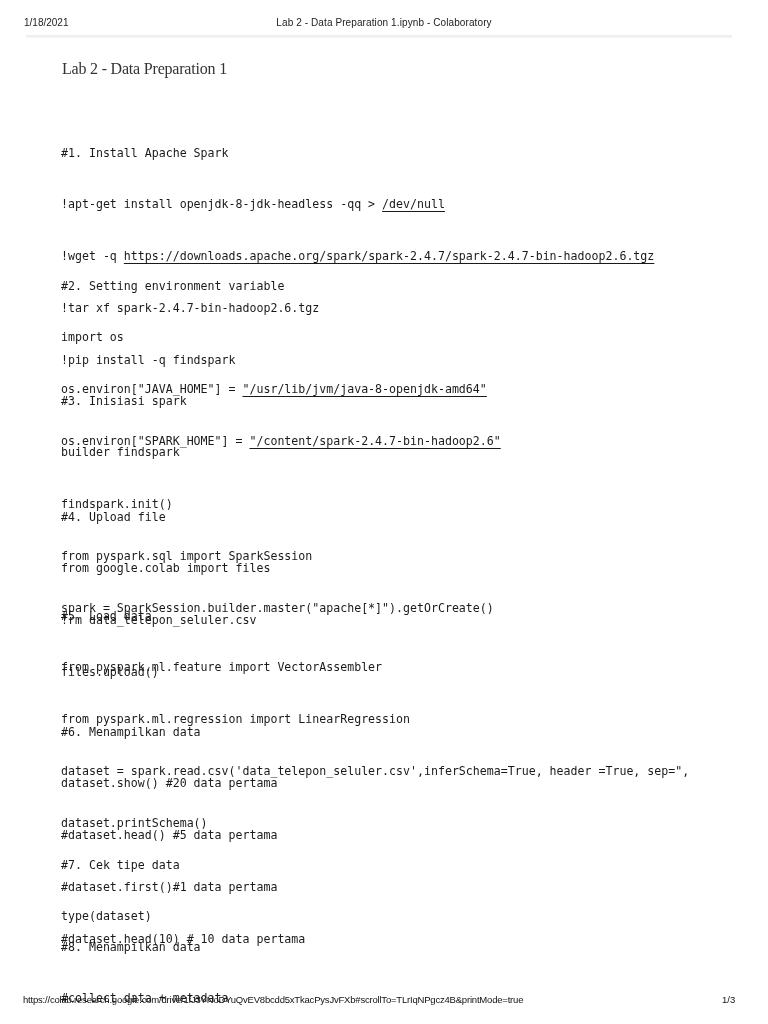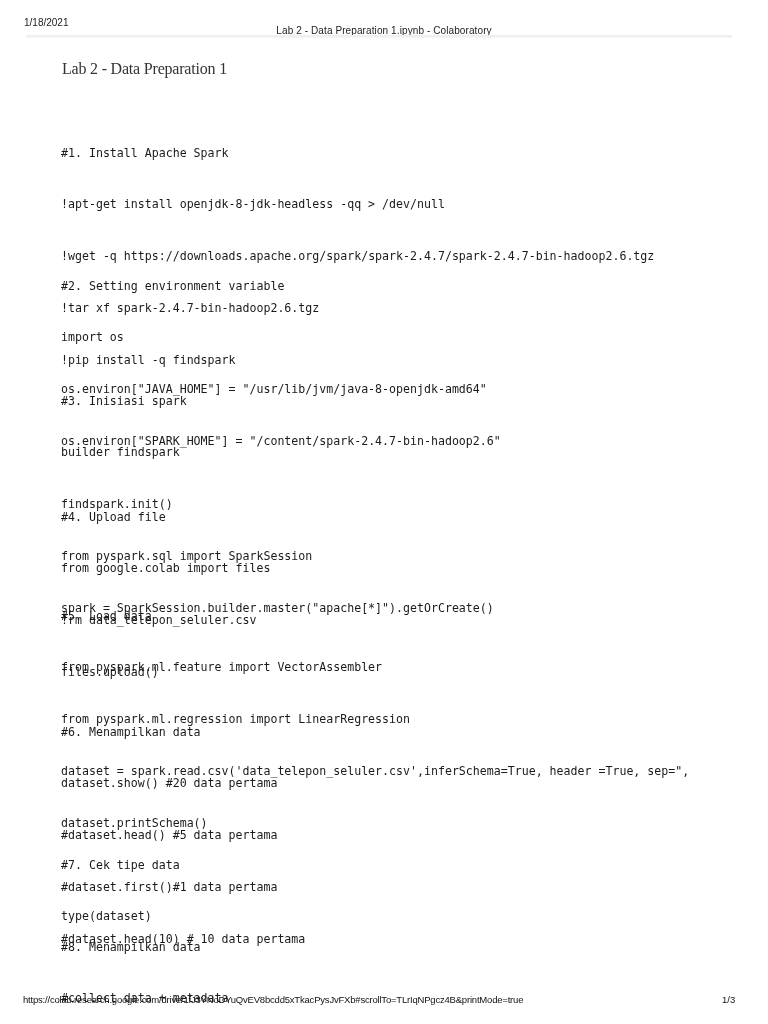--- a/index.html
+++ b/index.html
@@ -27,21 +27,21 @@
     .print-header .date {
       position: absolute;
       left: 24px;
       top: 3px;
       text-align: center;
     }
     .print-header .title {
       position: absolute;
       left: 0;
       width: 768px;
-      top: 11px;
+      top: 3px;
       text-align: center;
       letter-spacing: 0.1px;
     }
     .divider {
       position: absolute;
       top: 35px;
       left: 26px;
       width: 706px;
       height: 3px;
       background: linear-gradient(#ececec, #f6f6f6);
@@ -66,20 +66,21 @@
       font-size: 11.6px;
       line-height: 17.3px;
       color: #1a1a1a;
       white-space: pre;
     }
     .code-line {
       display: block;
       height: 17.3px;
     }
     .u {
+      text-decoration: underline;
       text-decoration-thickness: 1.4px;
       text-underline-offset: 3px;
     }
     .print-footer {
       position: absolute;
       top: 994px;
       left: 0;
       width: 768px;
       height: 14px;
       font-family: "Liberation Sans", sans-serif;

